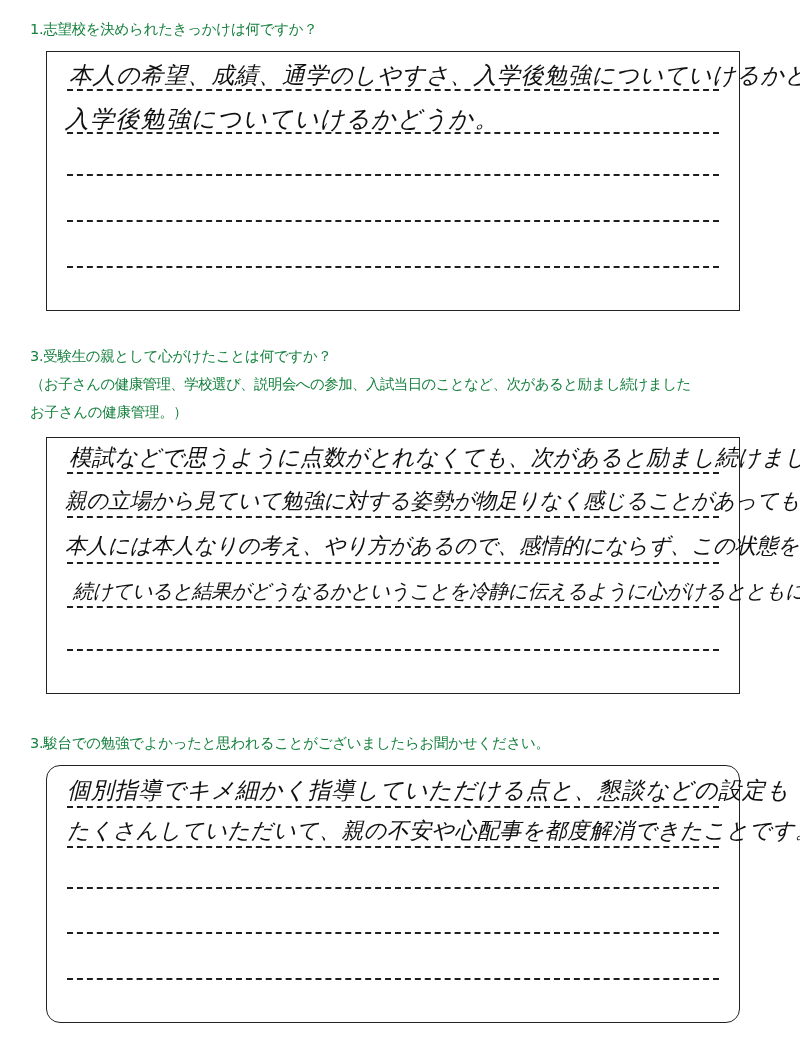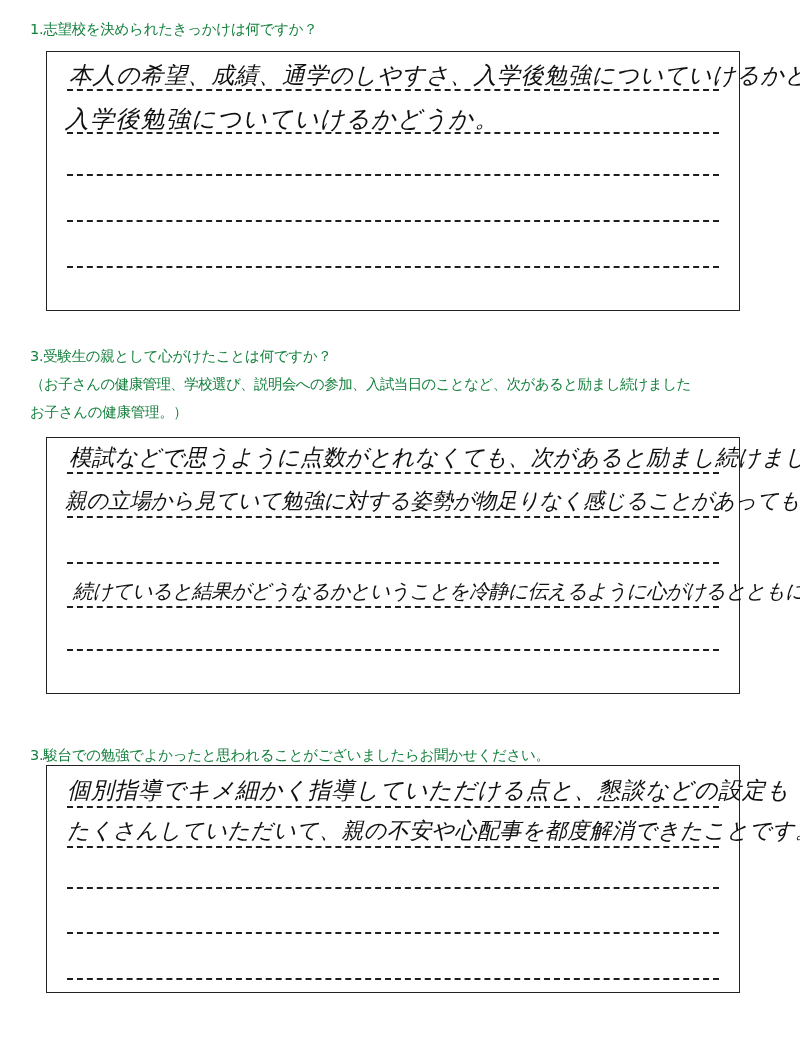--- a/index.html
+++ b/index.html
@@ -72,29 +72,30 @@
 
 <div class="question" style="top:344px;">3.受験生の親として心がけたことは何ですか？</div>
 <div class="question" style="top:372px; letter-spacing:-0.6px;">（お子さんの健康管理、学校選び、説明会への参加、入試当日のことなど、次があると励まし続けました</div>
 <div class="question" style="top:400px;">お子さんの健康管理。）</div>
 
 <div class="box" style="top:437px; height:257px;">
   <div class="hw" style="top:4px; font-size:22.5px; letter-spacing:0.2px;">模試などで思うように点数がとれなくても、次があると励まし続けました。</div>
   <div class="line" style="top:34px;"></div>
   <div class="hw" style="top:48px; left:18px; font-size:21.5px; letter-spacing:-0.2px;">親の立場から見ていて勉強に対する姿勢が物足りなく感じることがあっても、</div>
   <div class="line" style="top:78px;"></div>
+  <div class="hw" style="top:93px; left:18px; font-size:21.5px; letter-spacing:-0.2px;">本人には本人なりの考え、やり方があるので、感情的にならず、この状態を</div>
   <div class="line" style="top:124px;"></div>
   <div class="hw" style="top:138px; left:18px; font-size:20px; letter-spacing:-0.6px;margin-left:8px;">続けていると結果がどうなるかということを冷静に伝えるように心がけるとともに</div>
   <div class="line" style="top:168px;"></div>
   <div class="line" style="top:211px;"></div>
 </div>
 
-<div class="question" style="top:731px;margin-top:12px;">3.駿台での勉強でよかったと思われることがございましたらお聞かせください。</div>
+<div class="question" style="top:731px;">3.駿台での勉強でよかったと思われることがございましたらお聞かせください。</div>
 
-<div class="box" style="top:765px; height:228px;">
+<div class="box" style="top:765px; height:258px;border-radius:14px;">
   <div class="hw" style="top:9px; left:20px; font-size:23px; letter-spacing:0.8px;">個別指導でキメ細かく指導していただける点と、懇談などの設定も</div>
   <div class="line" style="top:40px;"></div>
   <div class="hw" style="top:50px; left:20px; font-size:22px; letter-spacing:0.4px;">たくさんしていただいて、親の不安や心配事を都度解消できたことです。</div>
   <div class="line" style="top:80px;"></div>
   <div class="hw" style="top:93px;"></div>
   <div class="line" style="top:121px;"></div>
   <div class="hw" style="top:138px;"></div>
   <div class="line" style="top:166px;"></div>
   <div class="hw" style="top:184px;"></div>
   <div class="line" style="top:212px;"></div>

